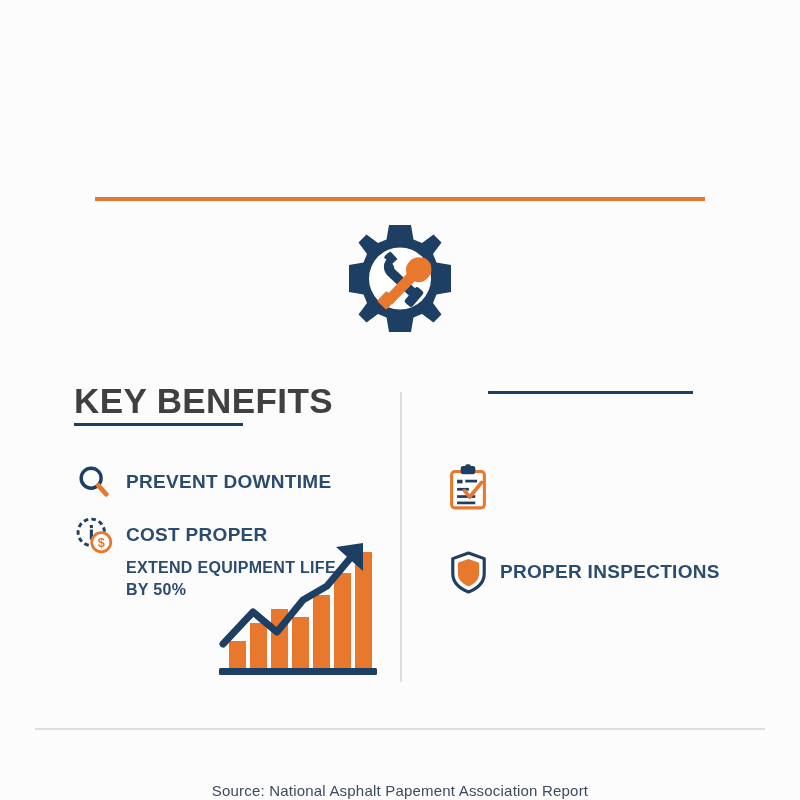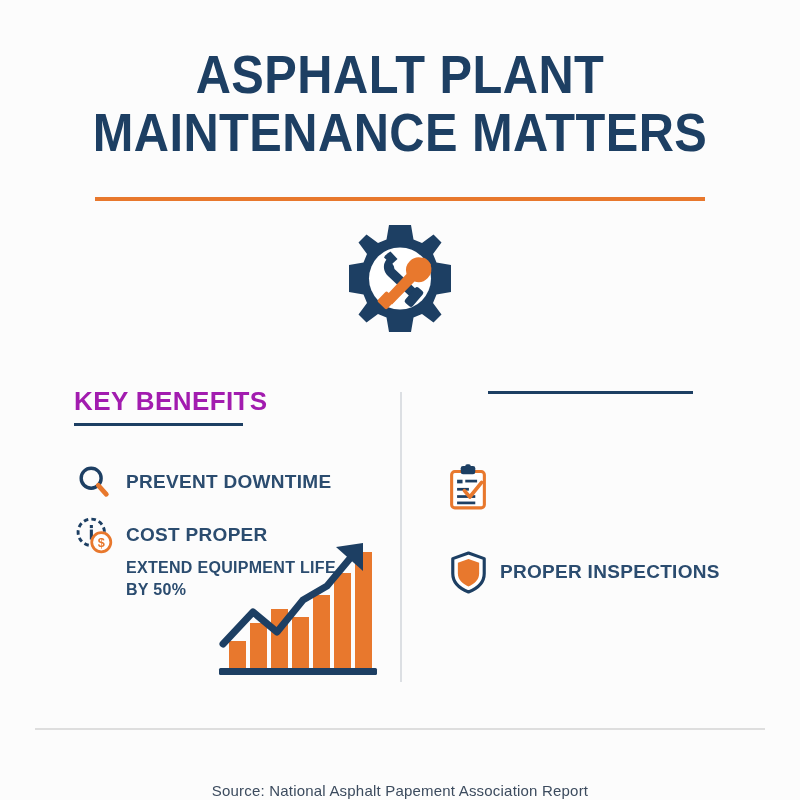--- a/index.html
+++ b/index.html
@@ -61,24 +61,24 @@
   .col {
     position: absolute;
     top: 385px;
   }
   .col-left  { left: 60px;  width: 330px; }
   .col-right { left: 420px; width: 320px; }
 
   .col-head {
     font-family: "Liberation Sans Narrow", "Liberation Sans", sans-serif;
     font-weight: bold;
-    font-size: 26px;
+    font-size: 35px;
     line-height: 32px;
     letter-spacing: 0.4px;
-    color: #a21caf;
+    color: #404040;
     white-space: nowrap;
   }
   .col-left .col-head  { margin-left: 14px; }
   .col-right .col-head { text-align: center; }
 
   .head-rule {
     height: 3px;
     background: #1d3f63;
     margin-top: 6px;
   }
@@ -155,24 +155,20 @@
     color: #3c4b5e;
     letter-spacing: 0.2px;
     margin-top: 32px;
   }
 </style>
 </head>
 <body>
 
 <div class="canvas">
 
-  <div class="title-block">
-    <span class="title-line">ASPHALT PLANT</span>
-    <span class="title-line">MAINTENANCE MATTERS</span>
-  </div>
   <div class="title-rule"></div>
 
   <div class="gear-wrap">
     <svg viewBox="0 0 126 126" width="126" height="126" aria-hidden="true">
       <g fill="#1d3f63">
         <path d="M63 4 L74 4 L76.5 18.5 L85 22 L96.5 13.5 L104.5 21.5 L96 33 L99.5 41.5 L114 44 L114 55 L114 71 L99.5 73.5 L96 82 L104.5 93.5 L96.5 101.5 L85 93 L76.5 96.5 L74 111 L63 111 L52 111 L49.5 96.5 L41 93 L29.5 101.5 L21.5 93.5 L30 82 L26.5 73.5 L12 71 L12 55 L12 44 L26.5 41.5 L30 33 L21.5 21.5 L29.5 13.5 L41 22 L49.5 18.5 L52 4 Z"></path>
       </g>
       <circle cx="63" cy="57.5" r="31" fill="#ffffff"></circle>
 
       <g fill="#1d3f63">

